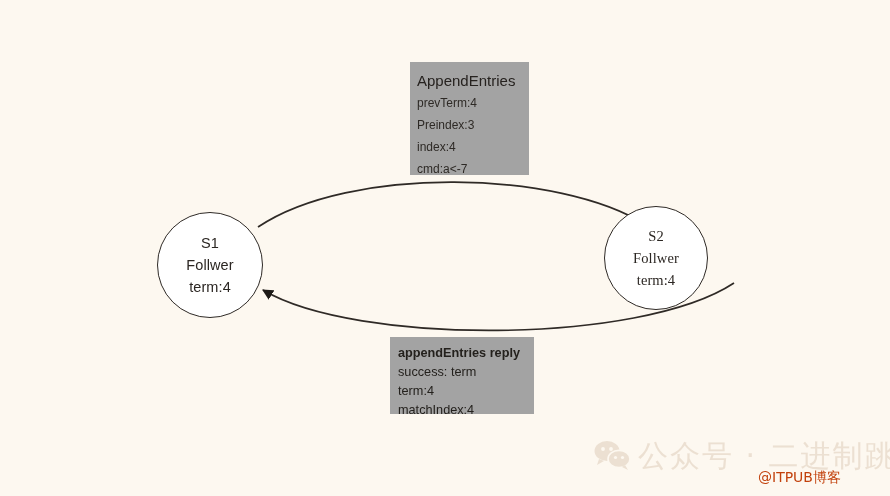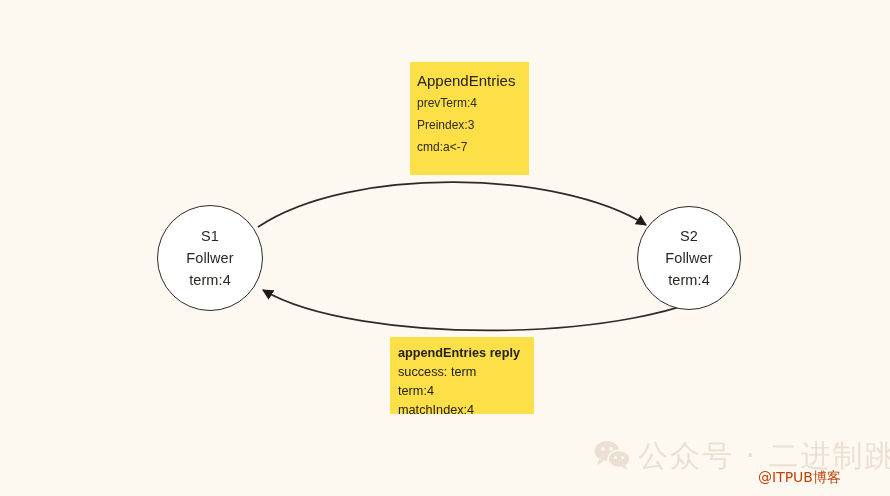--- a/index.html
+++ b/index.html
@@ -40,27 +40,27 @@
     justify-content: center;
     box-sizing: border-box;
   }
   .node .line {
     color: #2b2622;
     font-size: 14.5px;
     line-height: 22px;
     letter-spacing: .1px;
     white-space: nowrap;
   }
-  #node-s1 { left: 157px; top: 205px; width: 106px; height: 106px; text-align: center; }
-  #node-s2 { left: 637px; top: 206px; width: 104px; height: 104px; }
+  #node-s1 { left: 157px; top: 212px; width: 106px; height: 106px; text-align: center; }
+  #node-s2 { left: 604px; top: 206px; width: 104px; height: 104px; font-family: Liberation Serif, serif; }
 
   
   .msgbox {
     position: absolute;
-    background: #fde047;
+    background: #a3a3a3;
     box-sizing: border-box;
     overflow: hidden;
   }
   .msgbox .row {
     color: #2e2a26;
     white-space: nowrap;
   }
 
   #msg-append {
     left: 410px;
@@ -149,20 +149,21 @@
   <div class="node" id="node-s2">
     <div class="line">S2</div>
     <div class="line">Follwer</div>
     <div class="line">term:4</div>
   </div>
 
   <div class="msgbox" id="msg-append">
     <div class="row head">AppendEntries</div>
     <div class="row">prevTerm:4</div>
     <div class="row">Preindex:3</div>
+    <div class="row">index:4</div>
     <div class="row">cmd:a&lt;-7</div>
   </div>
 
   <div class="msgbox" id="msg-reply">
     <div class="row head">appendEntries reply</div>
     <div class="row">success: term</div>
     <div class="row">term:4</div>
     <div class="row">matchIndex:4</div>
   </div>
 

